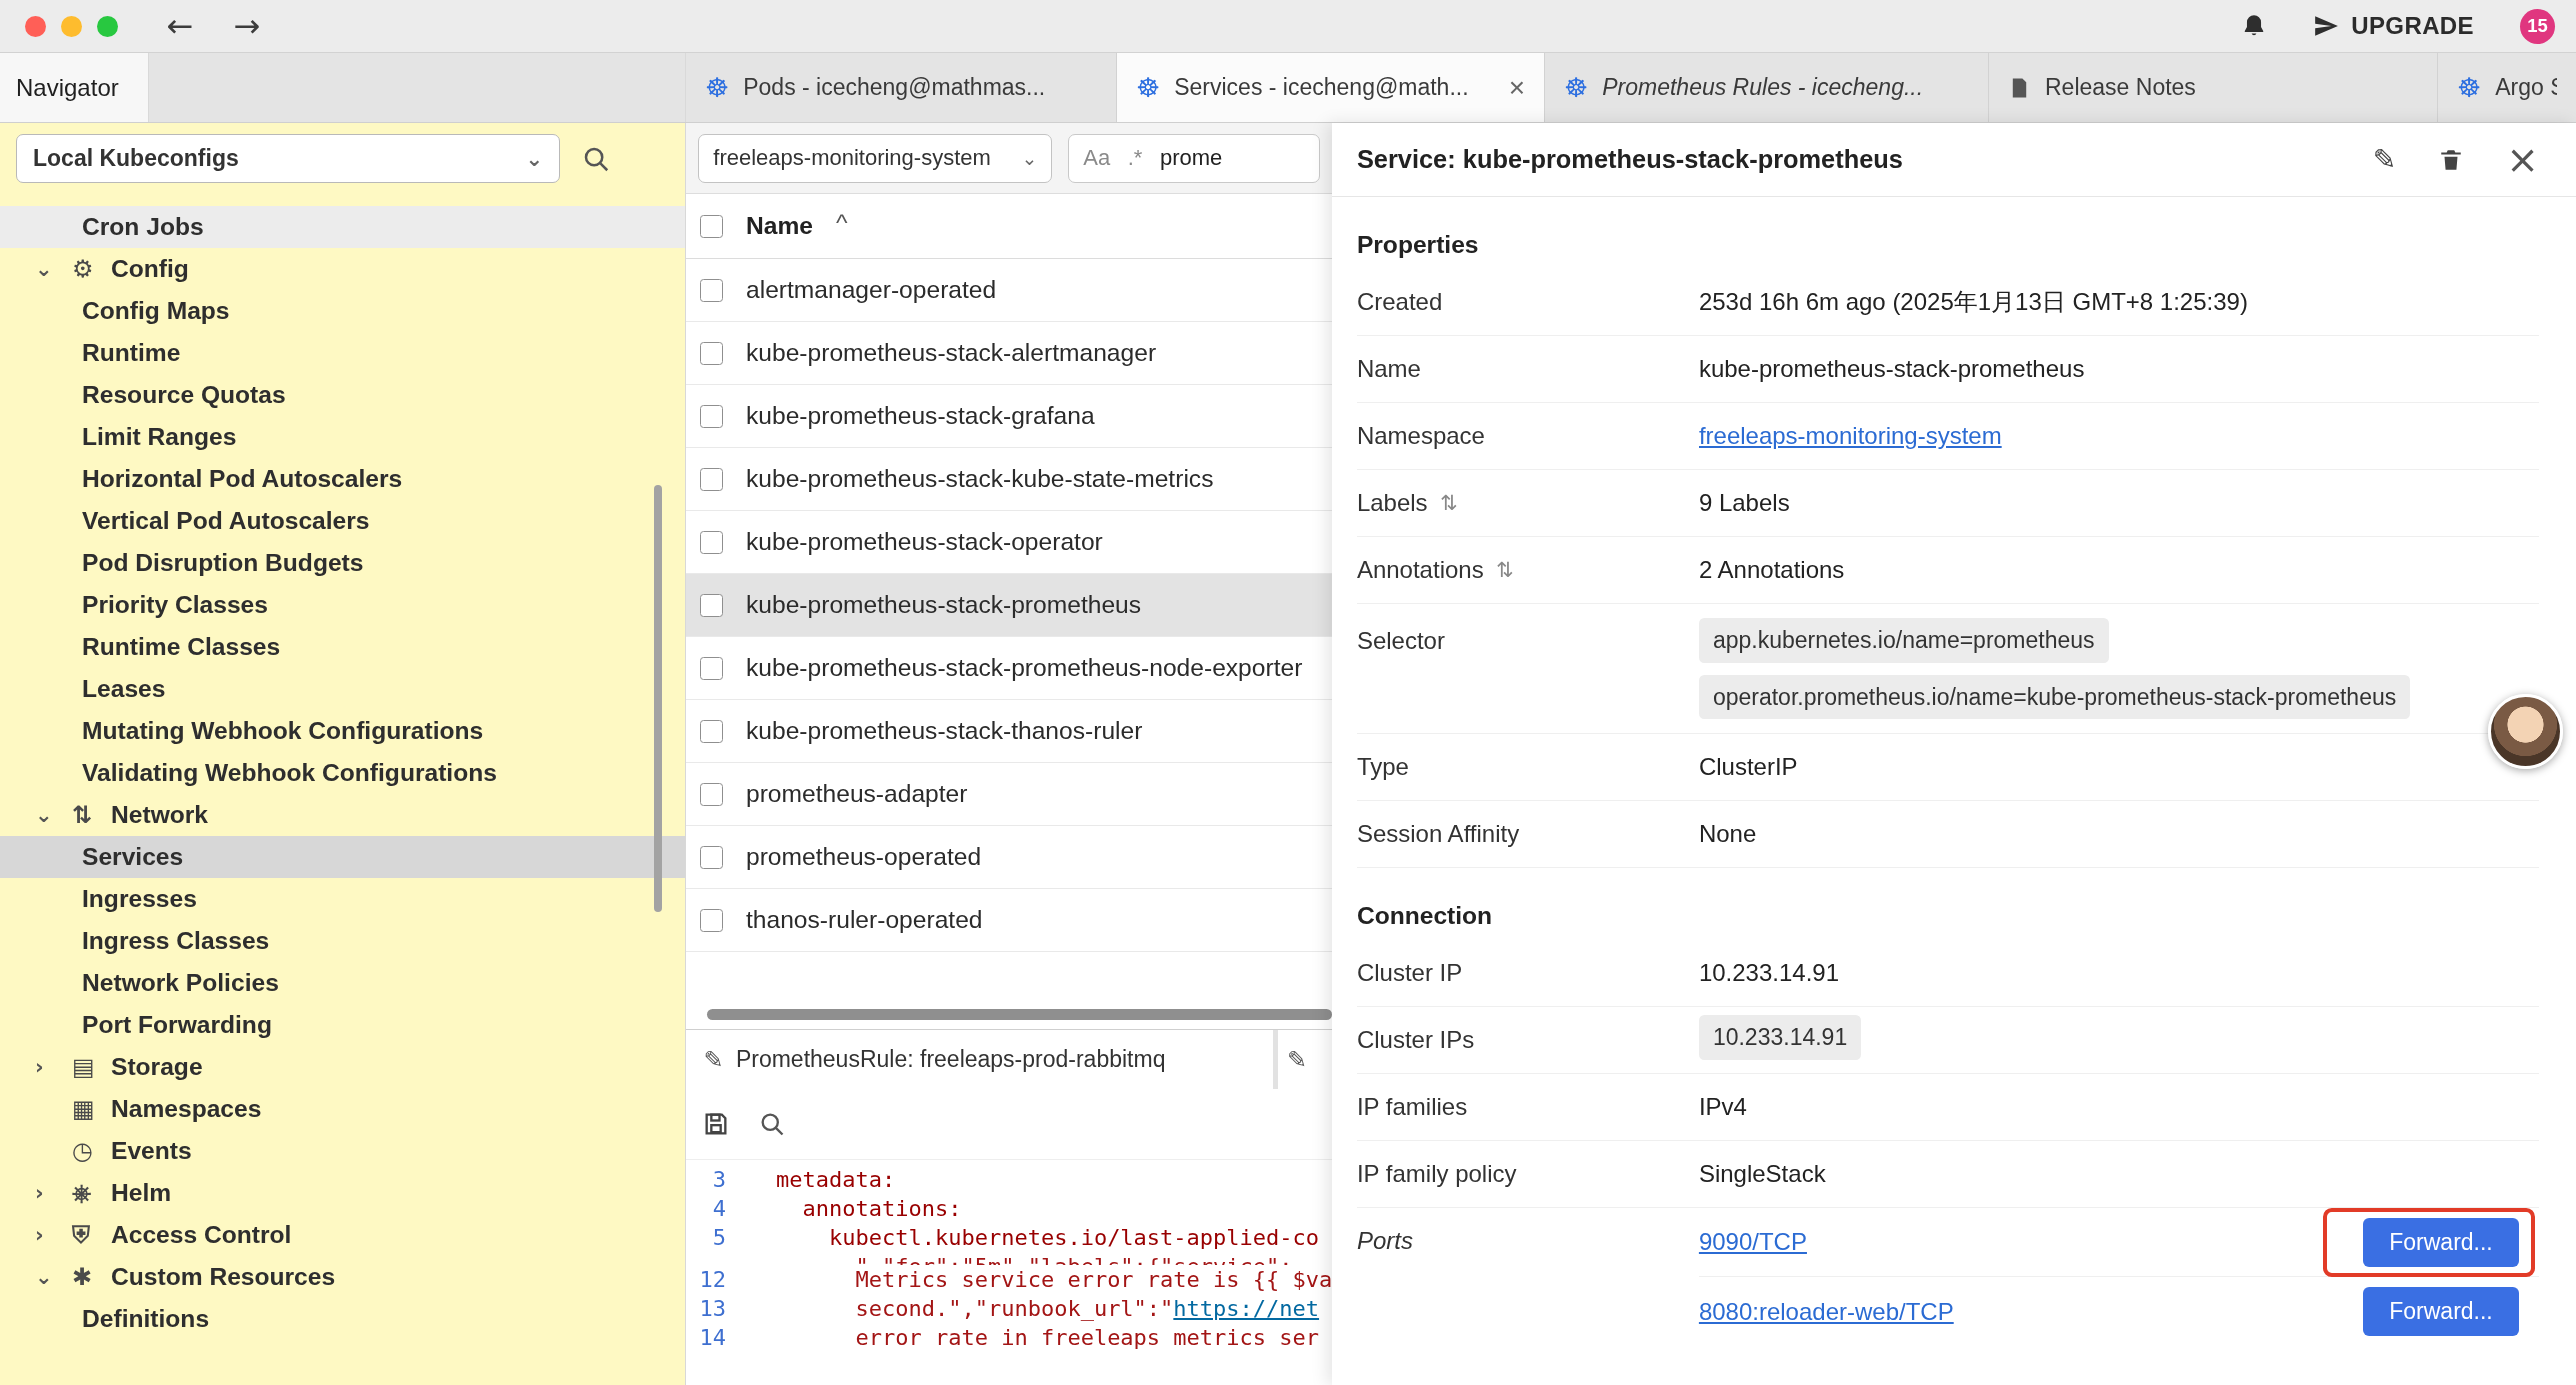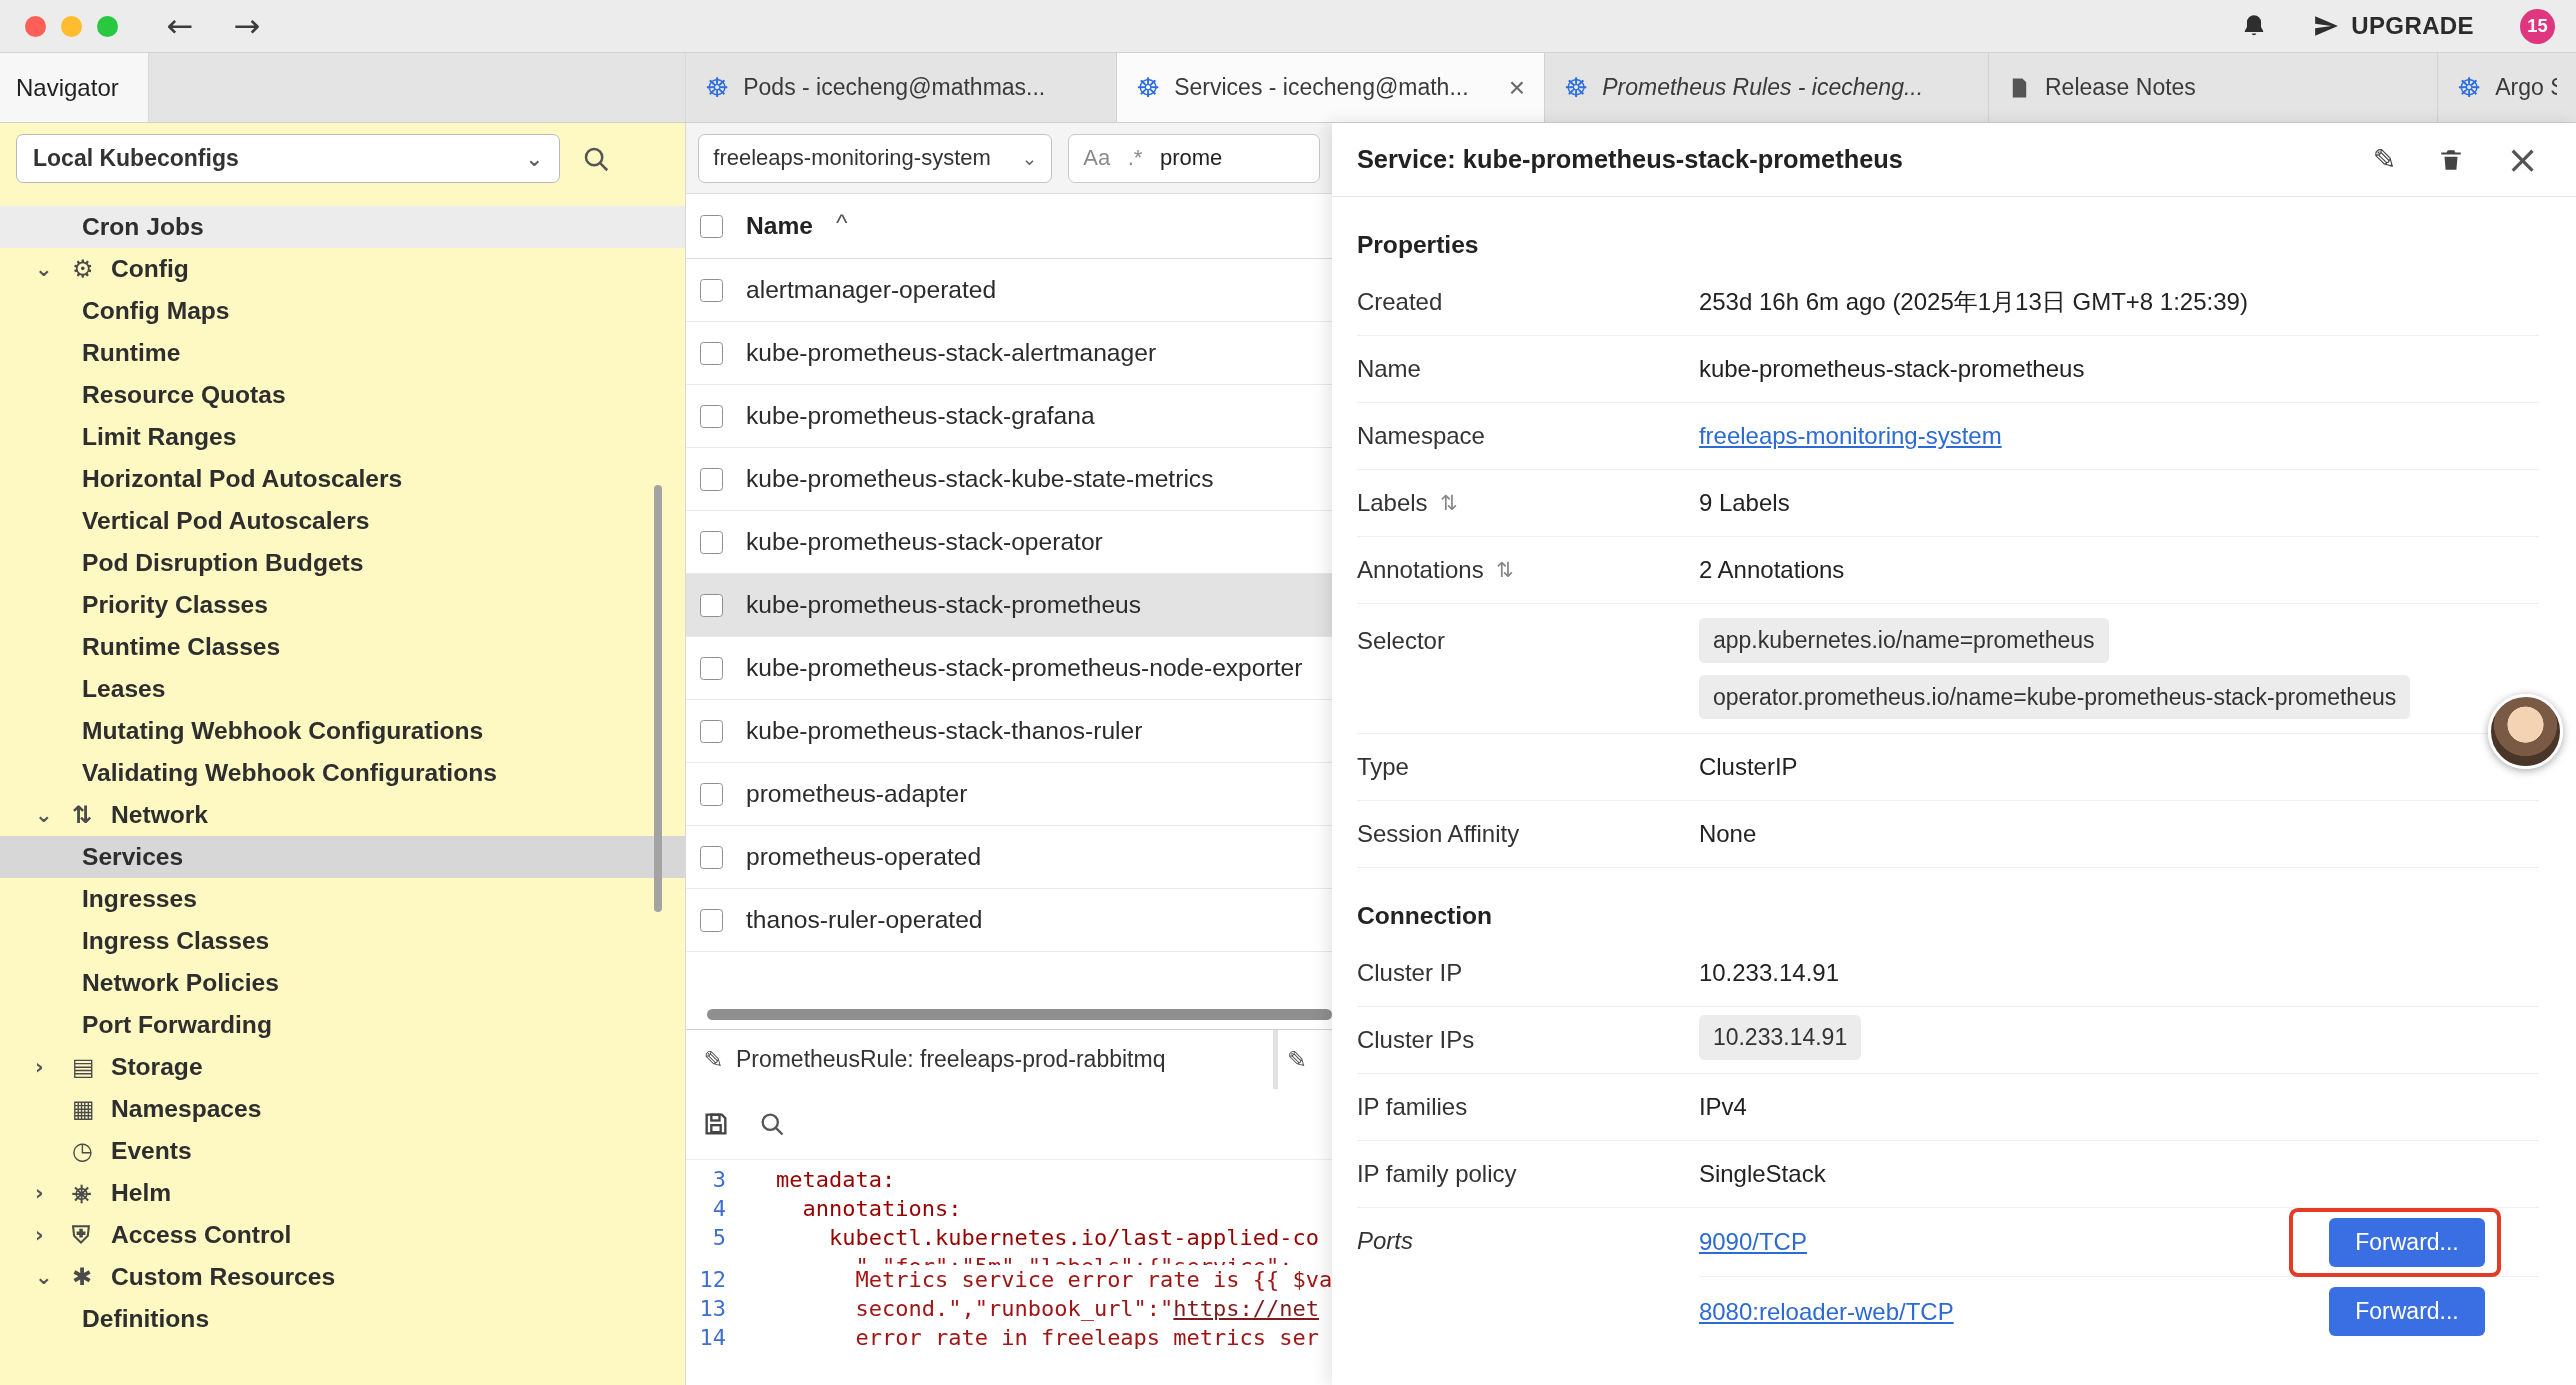--- a/index.html
+++ b/index.html
@@ -69,21 +69,21 @@
   .pencil{color:#555;font-size:24px;font-family:"DejaVu Sans",sans-serif;}
   .etab2{flex:1;margin-left:5.3px;background:#fff;display:flex;align-items:center;padding-left:8.8px;overflow:hidden;}
   .etoolbar{height:71px;background:#fff;display:flex;align-items:center;gap:28px;padding:0 16px;border-bottom:0.9px solid #eee;}
   .editor{height:226px;font-family:"DejaVu Sans Mono",monospace;font-size:22px;line-height:29px;overflow:hidden;padding-top:5.3px;}
   .eline{display:flex;height:29px;}
   .eline.partial{height:13px;overflow:hidden;}
   .lnum{flex:0 0 56px;text-align:right;padding-right:16px;color:#3e6fd0;}
   .lcode{white-space:pre;color:#333;margin-left:34px;}
   .tok-key{color:#990000;}
   .tok-str{color:#a31515;}
-  .tok-link{color:#7f1d1d;text-decoration:underline;}
+  .tok-link{color:#0369a1;text-decoration:underline;}
 
   
   .drawer{flex:1;background:#fff;box-shadow:-5.3px 0 16px rgba(0,0,0,.10);display:flex;flex-direction:column;position:relative;z-index:5;}
   .dheader{height:74px;flex:0 0 74px;display:flex;align-items:center;padding:0 37px 0 24.6px;border-bottom:0.9px solid #e6e6e6;}
   .dtitle{font-size:25.4px;font-weight:700;color:#222;white-space:nowrap;overflow:hidden;}
   .dicons{margin-left:auto;display:flex;align-items:center;gap:42px;color:#444;}
   .dicon-pencil{font-size:28px;font-family:"DejaVu Sans",sans-serif;}
   .dicon-close{font-size:39px;color:#555;line-height:1;font-family:"DejaVu Sans",sans-serif;}
   .dbody{flex:1;padding:0 37px 0 24.6px;overflow:hidden;}
   .dsection-title{font-size:24.6px;font-weight:700;color:#222;margin-top:23px;height:49px;display:flex;align-items:center;}
@@ -94,21 +94,21 @@
   .link{color:#2b6bd3;text-decoration:underline;cursor:pointer;}
   .chip{background:#ececec;border-radius:5.3px;padding:8.8px 14px;font-size:23px;color:#333;display:inline-block;max-width:100%;overflow:hidden;white-space:nowrap;}
   .prow.selector{align-items:flex-start;padding:14px 0;}
   .chips{display:flex;flex-direction:column;gap:12.3px;align-items:flex-start;flex:1;overflow:hidden;}
   .prow.ports{align-items:flex-start;border-bottom:none;}
   .prow.ports .plabel{margin-top:19px;font-style:italic;}
   .ports-col{flex:1;display:flex;flex-direction:column;}
   .port-line{height:69px;display:flex;align-items:center;}
   .port-line.first{border-bottom:0.9px solid #efefef;}
   .fwd-btn{width:156px;height:49px;background:#3a6fe3;color:#fff;border:none;border-radius:6.1px;font-size:23px;font-family:"Liberation Sans",sans-serif;cursor:pointer;}
-  .fwd-right{margin-left:auto;margin-right:54px;position:relative;}
+  .fwd-right{margin-left:auto;margin-right:20px;position:relative;}
   .red-annotation{position:absolute;left:-40px;right:-16px;top:-9.6px;bottom:-9.6px;border:4.4px solid #e23b27;border-radius:8.8px;pointer-events:none;}
 
   
   .avatar{position:absolute;left:2488px;top:694px;width:75px;height:75px;border-radius:50%;border:3.5px solid #fff;
     box-shadow:0 1.8px 8.8px rgba(0,0,0,.35);z-index:20;
     background:radial-gradient(circle at 50% 40%, #f3d3b4 0 33%, #7a5a44 34% 58%, #4a3628 59%);}
   svg{display:block;}
 </style>
 </head>
 <body>

